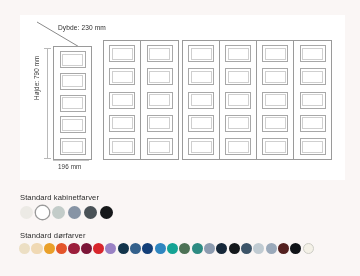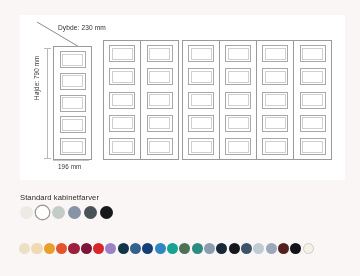--- a/index.html
+++ b/index.html
@@ -242,20 +242,21 @@
   <div class="section-title" id="cabinet-title">Standard kabinetfarver</div>
   <div class="swatch-row" id="cabinet-swatches">
       <div class="swatch" style="background: rgb(236, 234, 229);"></div>
       <div class="swatch selected" style="background: rgb(255, 255, 255);"></div>
       <div class="swatch" style="background: rgb(195, 204, 201);"></div>
       <div class="swatch" style="background: rgb(135, 148, 165);"></div>
       <div class="swatch" style="background: rgb(74, 82, 87);"></div>
       <div class="swatch" style="background: rgb(22, 24, 26);"></div>
     </div>
 
+  <div class="section-title" id="door-title">Standard dørfarver</div>
   <div class="swatch-row" id="door-swatches">
       <div class="swatch" style="background: rgb(236, 223, 196);"></div>
       <div class="swatch" style="background: rgb(240, 217, 180);"></div>
       <div class="swatch" style="background: rgb(233, 160, 42);"></div>
       <div class="swatch" style="background: rgb(228, 85, 43);"></div>
       <div class="swatch" style="background: rgb(156, 31, 60);"></div>
       <div class="swatch" style="background: rgb(124, 21, 56);"></div>
       <div class="swatch" style="background: rgb(216, 38, 44);"></div>
       <div class="swatch" style="background: rgb(154, 130, 196);"></div>
       <div class="swatch" style="background: rgb(18, 52, 75);"></div>

